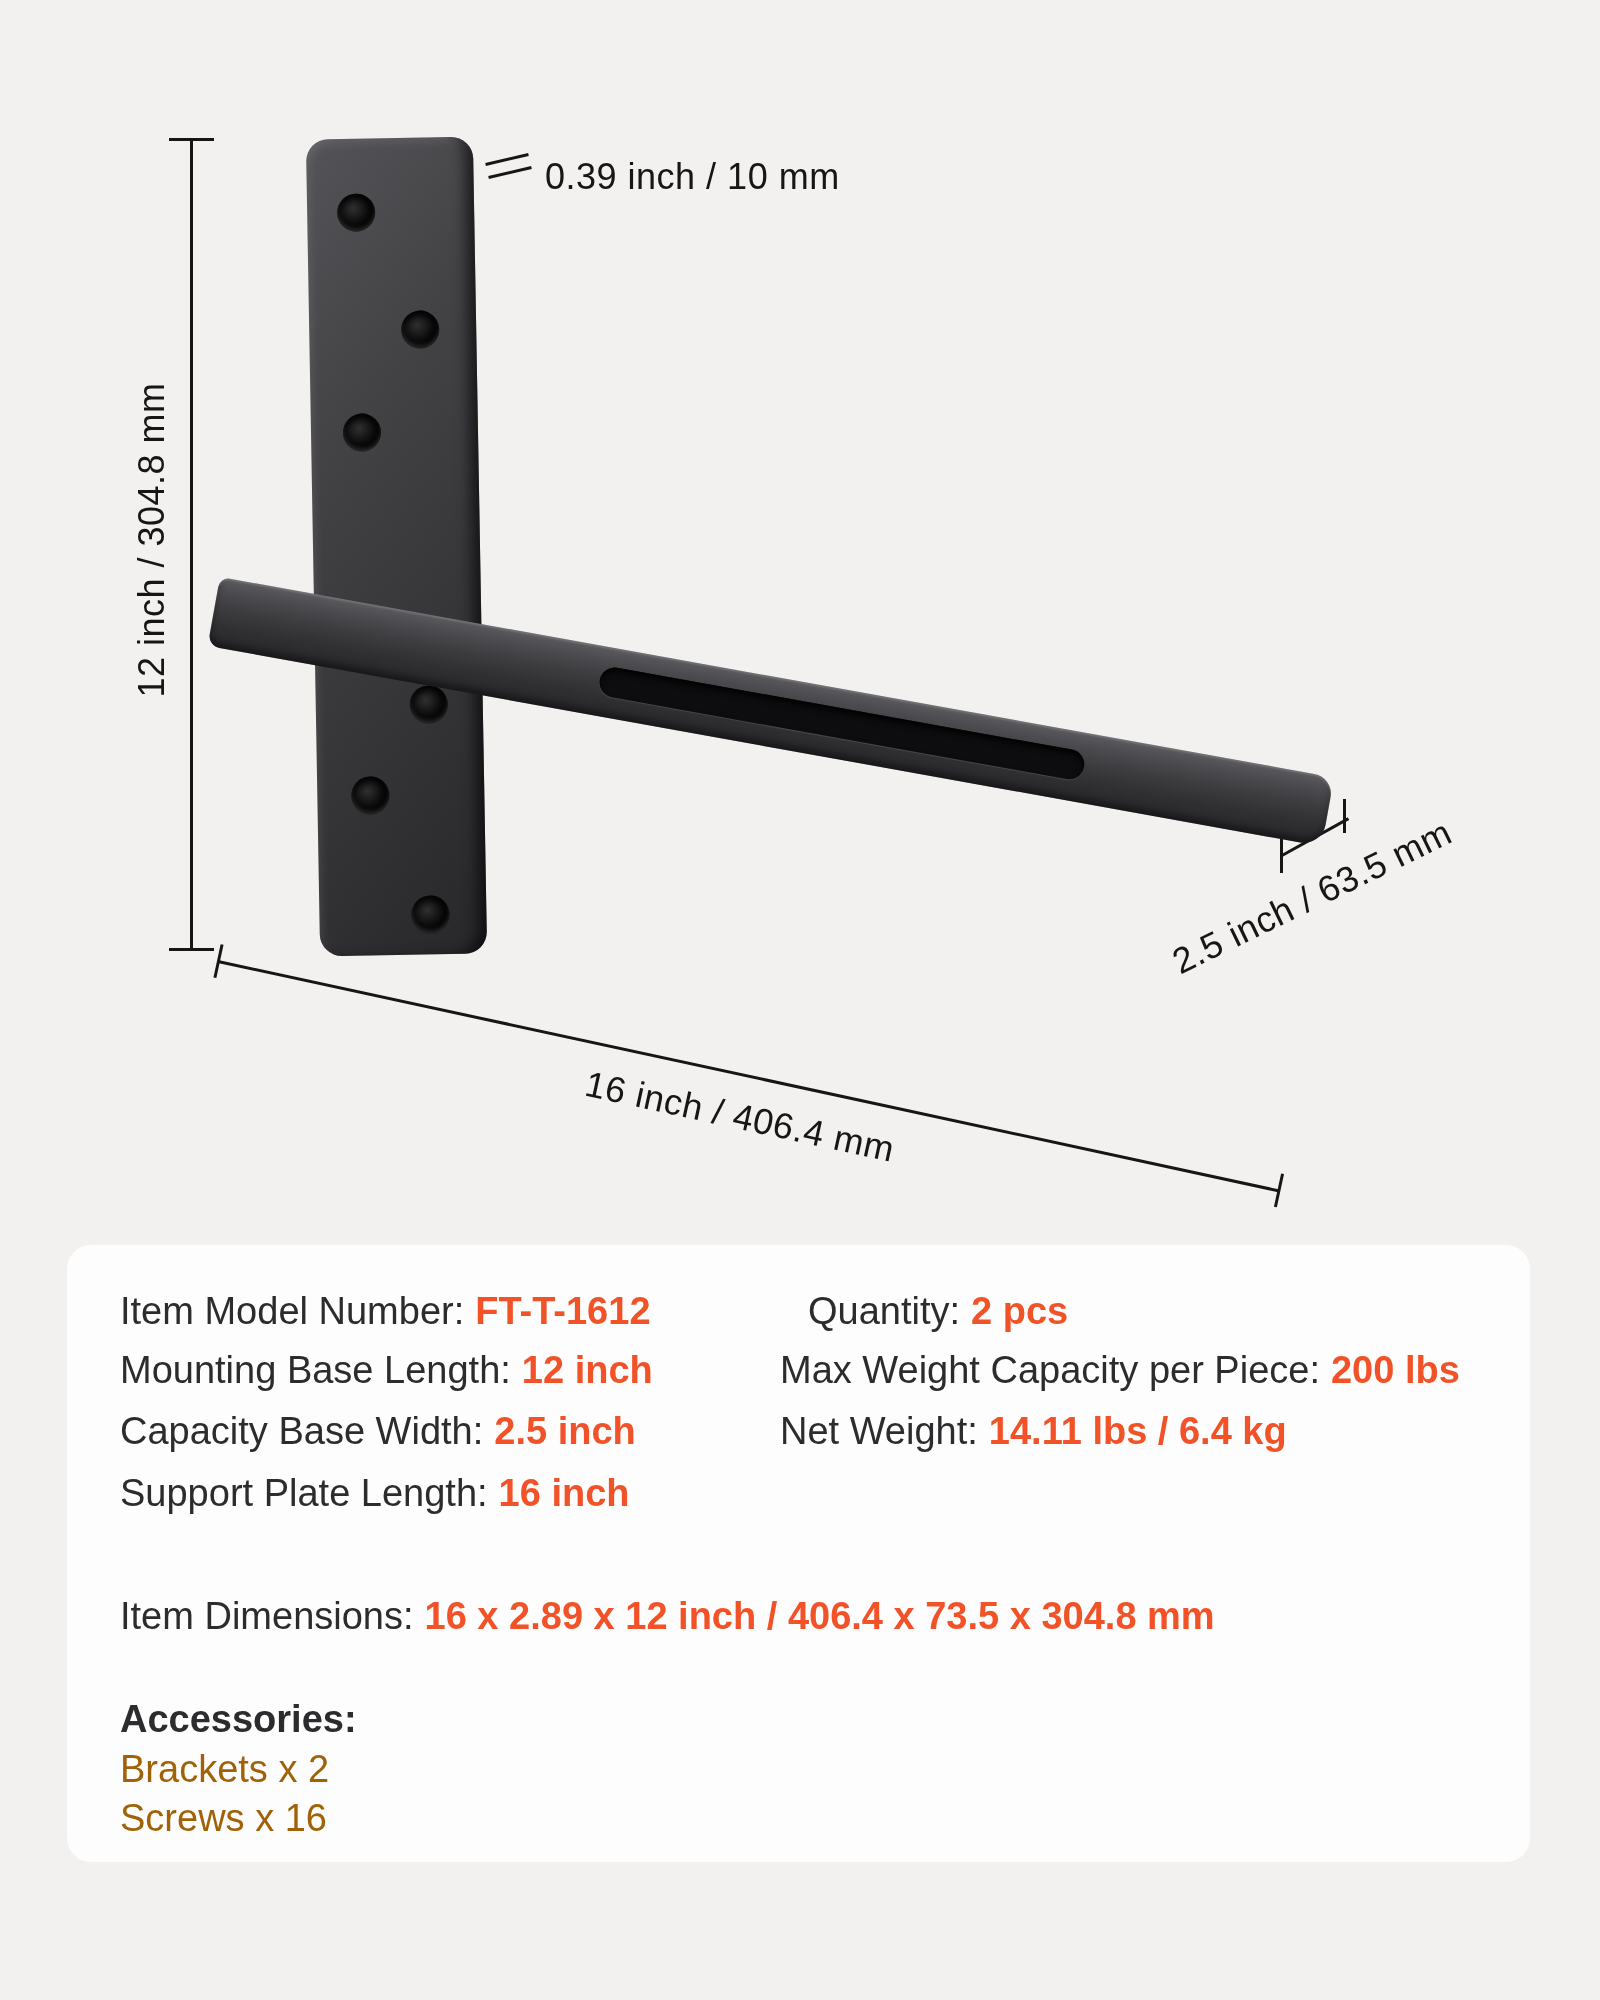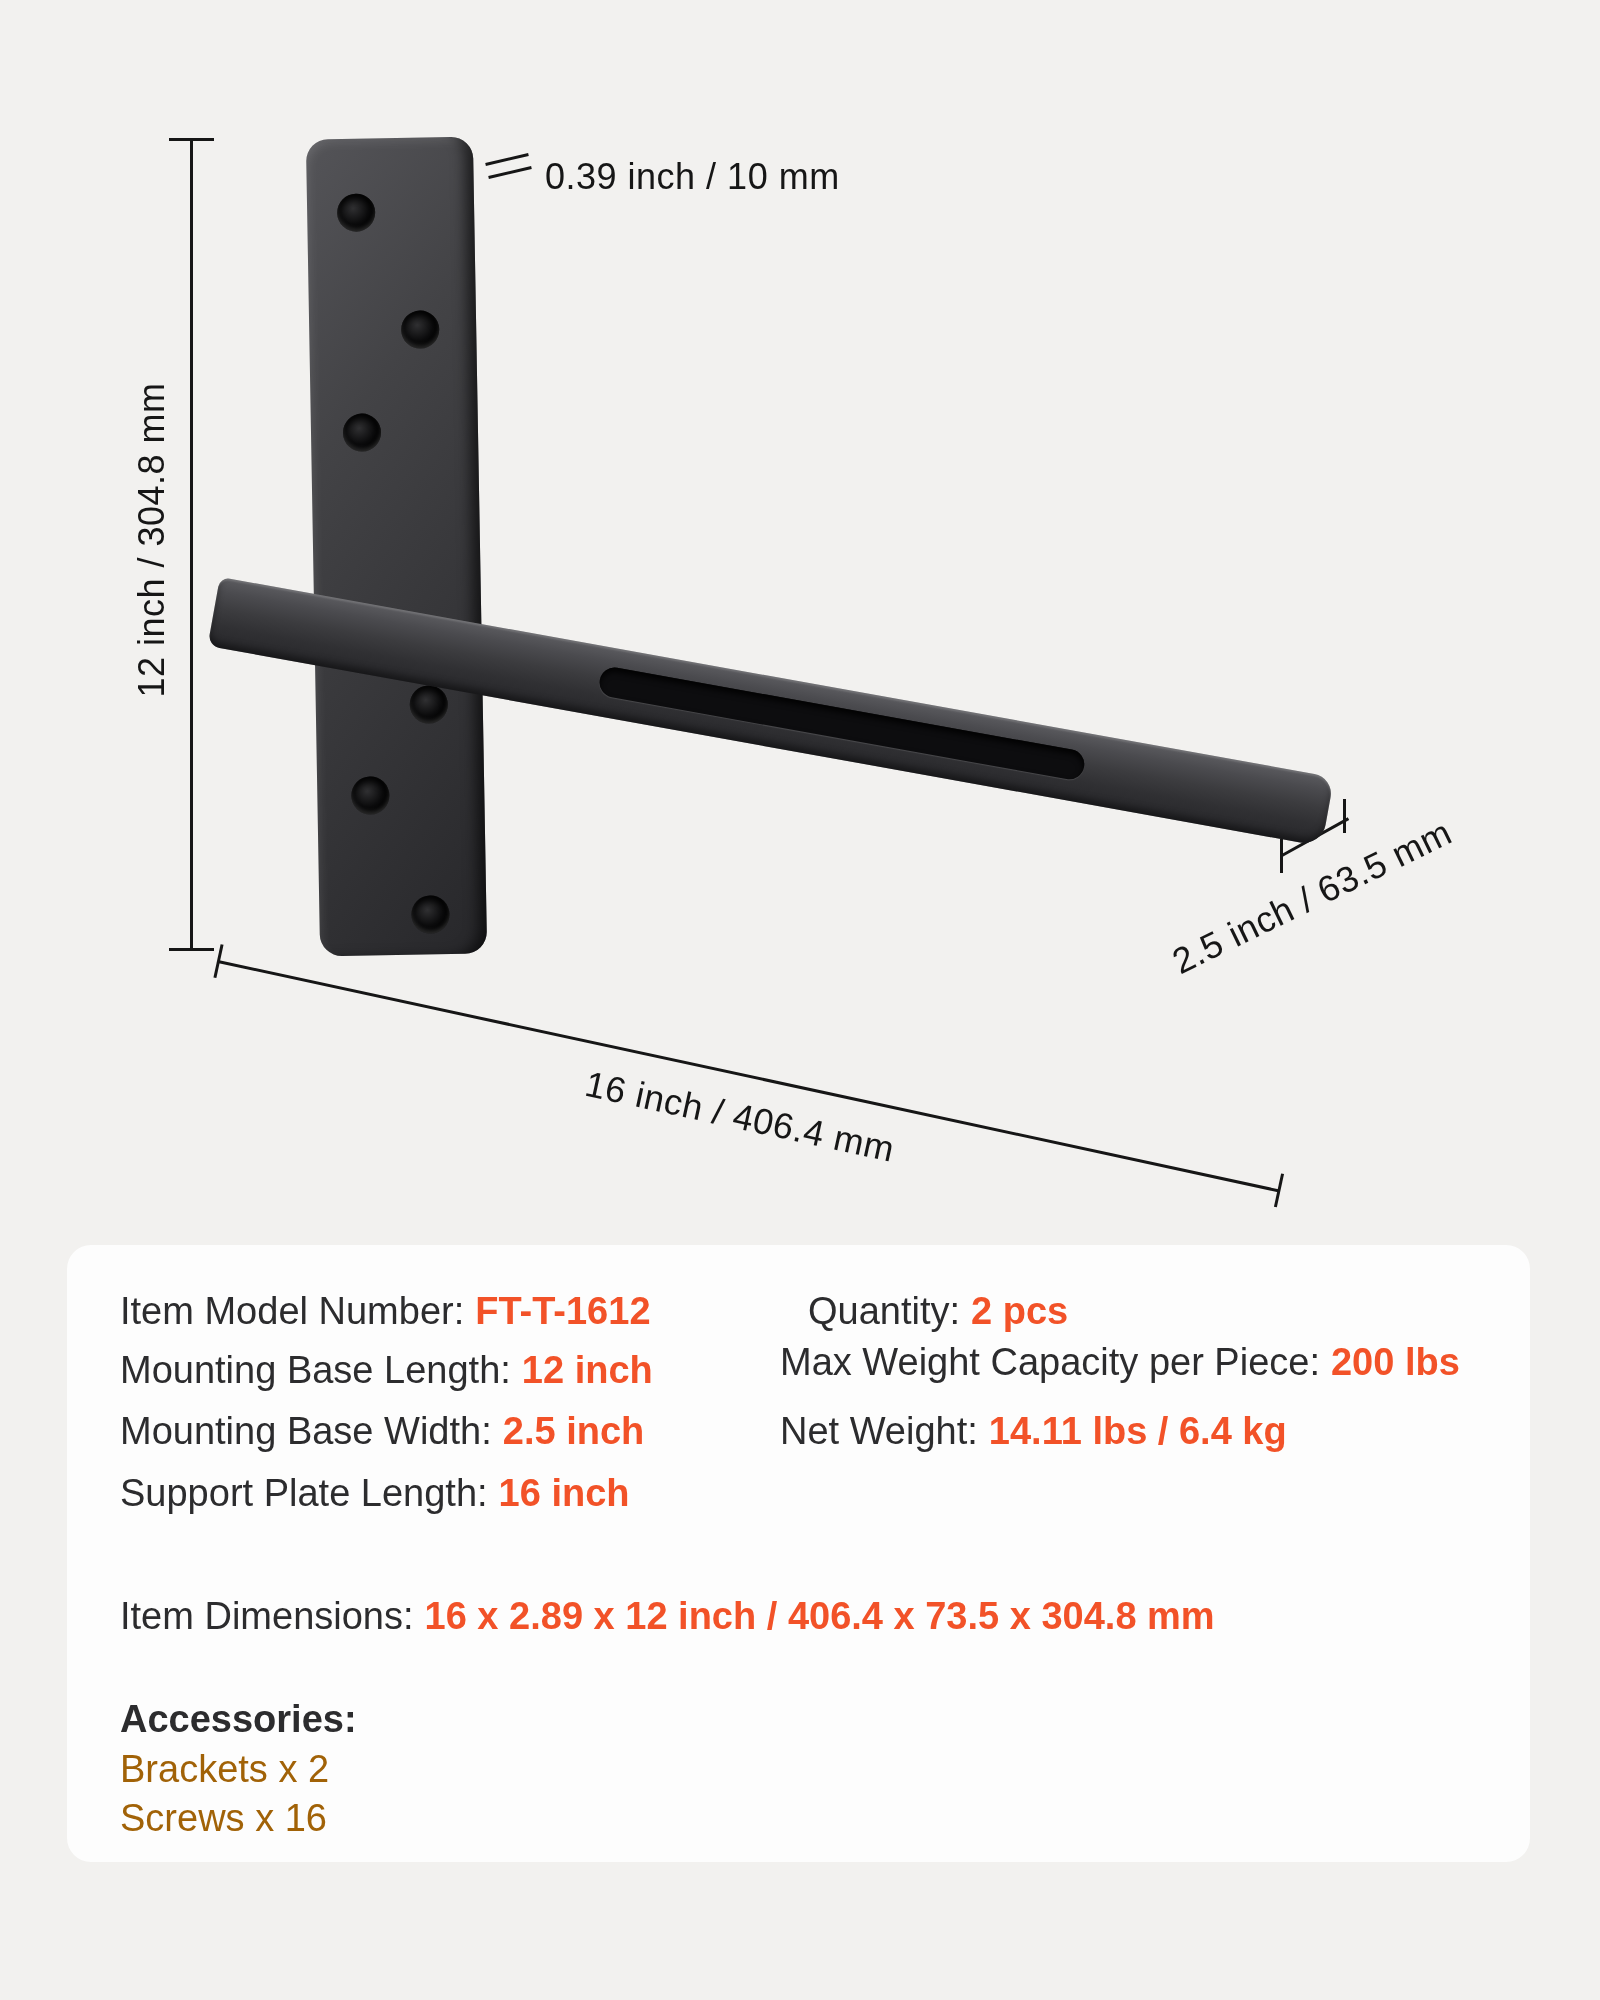--- a/index.html
+++ b/index.html
@@ -111,33 +111,33 @@
 
 <div class="card">
 
   <div class="spec-row" style="left:53px;top:45px;">
     <span>Item Model Number:</span><span class="val">FT-T-1612</span>
   </div>
   <div class="spec-row" style="left:53px;top:104px;">
     <span>Mounting Base Length:</span><span class="val">12 inch</span>
   </div>
   <div class="spec-row" style="left:53px;top:165px;">
-    <span>Mounting Base Width:</span><span class="val">2.5 inch</span>
+    <span>Capacity Base Width:</span><span class="val">2.5 inch</span>
   </div>
   <div class="spec-row" style="left:53px;top:227px;">
     <span>Support Plate Length:</span><span class="val">16 inch</span>
   </div>
   <div class="spec-row" style="left:53px;top:350px;">
     <span>Item Dimensions:</span><span class="val">16 x 2.89 x 12 inch / 406.4 x 73.5 x 304.8 mm</span>
   </div>
 
   <div class="spec-row" style="left:713px;top:45px;margin-left:28px;">
     <span>Quantity:</span><span class="val">2 pcs</span>
   </div>
-  <div class="spec-row" style="left:713px;top:96px;">
+  <div class="spec-row" style="left:713px;top:104px;">
     <span>Max Weight Capacity per Piece:</span><span class="val">200 lbs</span>
   </div>
   <div class="spec-row" style="left:713px;top:165px;">
     <span>Net Weight:</span><span class="val">14.11 lbs / 6.4 kg</span>
   </div>
 
   <div class="acc-head" style="left:53px;top:453px;">Accessories:</div>
   <div class="acc-item" style="left:53px;top:503px;">Brackets x 2</div>
   <div class="acc-item" style="left:53px;top:552px;">Screws x 16</div>
 </div>

